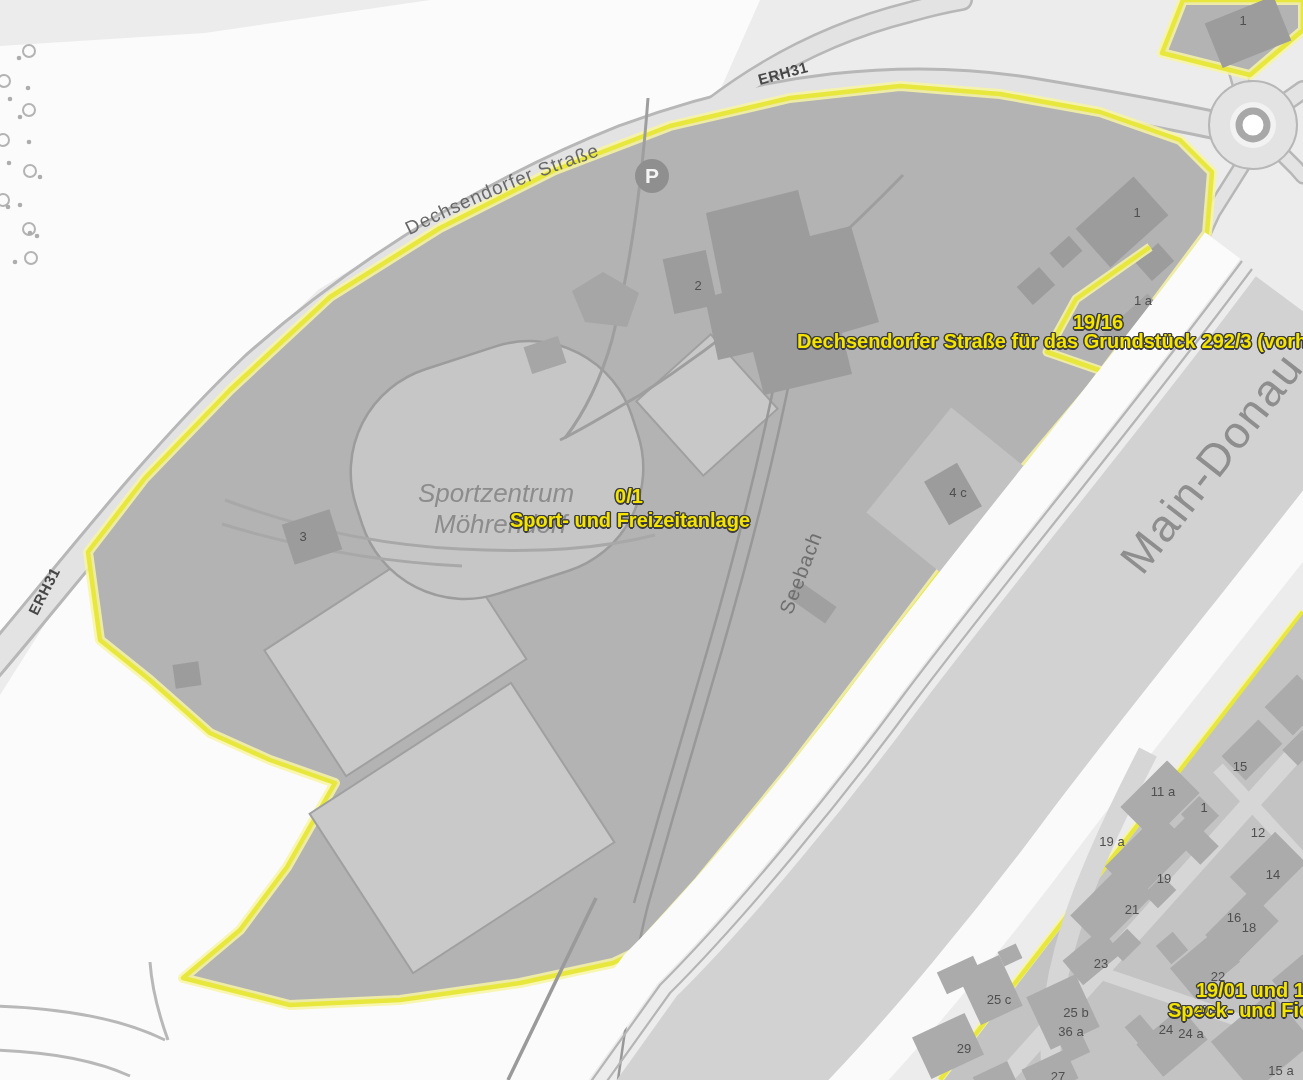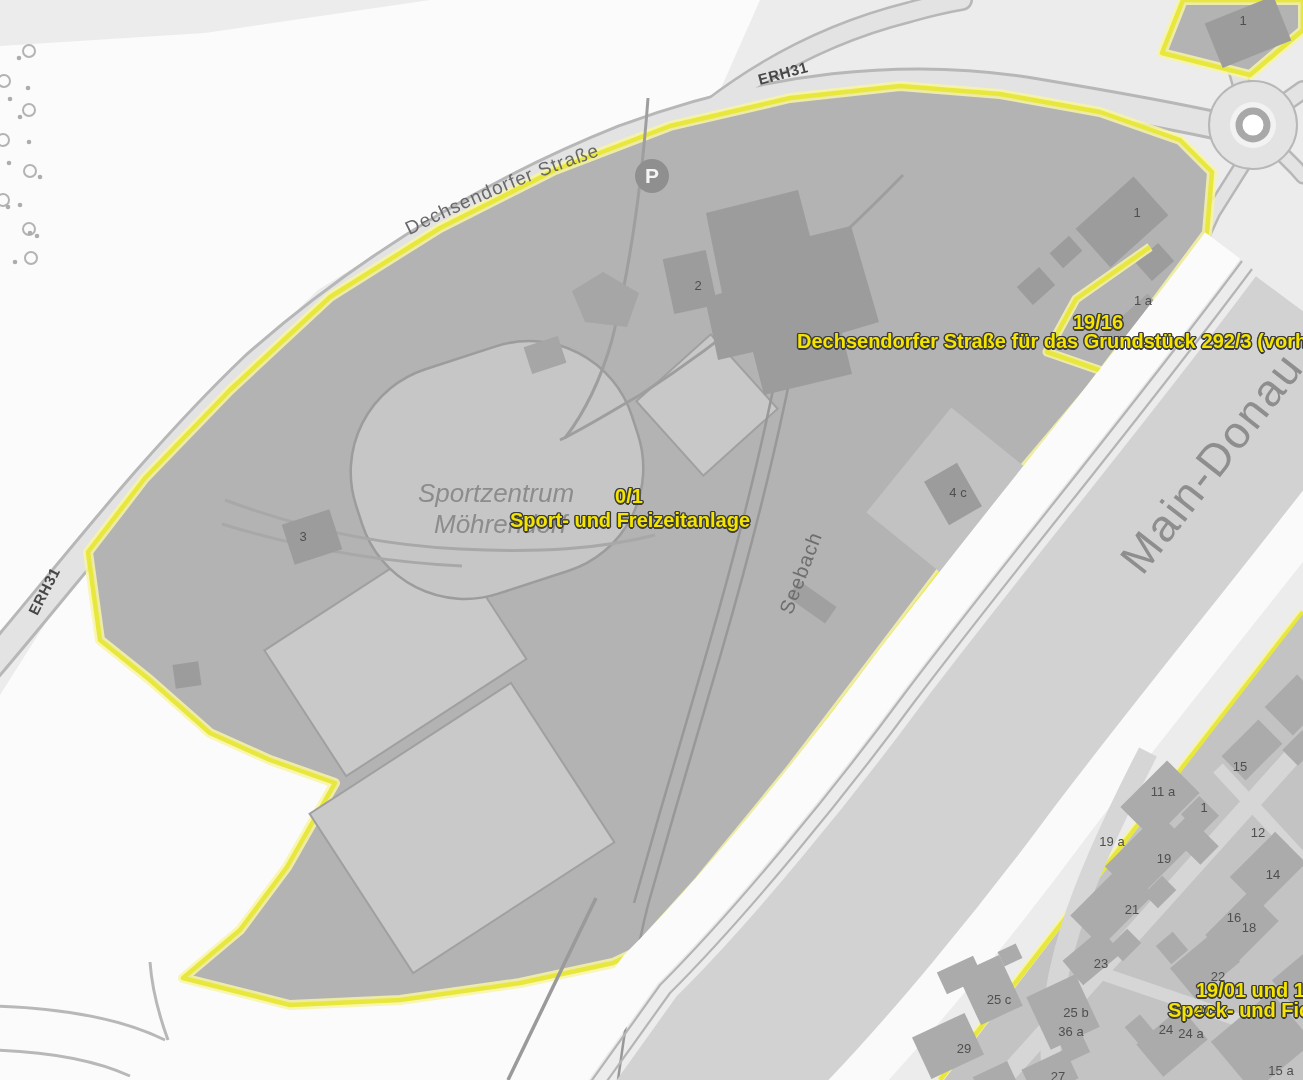--- a/index.html
+++ b/index.html
@@ -243,21 +243,21 @@
       <span class="hn" style="left: 1243px; top: 20px;">1</span>
       <span class="hn" style="left: 1137px; top: 212px;">1</span>
       <span class="hn" style="left: 1143px; top: 300px;">1 a</span>
       <span class="hn" style="left: 698px; top: 285px;">2</span>
       <span class="hn" style="left: 958px; top: 492px;">4 c</span>
       <span class="hn" style="left: 303px; top: 536px;">3</span>
       <span class="hn" style="left: 1240px; top: 766px;">15</span>
       <span class="hn" style="left: 1163px; top: 791px;">11 a</span>
       <span class="hn" style="left: 1204px; top: 807px;">1</span>
       <span class="hn" style="left: 1112px; top: 841px;">19 a</span>
-      <span class="hn" style="left: 1164px; top: 858px;">19</span>
+      <span class="hn" style="left: 1164px; top: 878px;">19</span>
       <span class="hn" style="left: 1132px; top: 909px;">21</span>
       <span class="hn" style="left: 1258px; top: 832px;">12</span>
       <span class="hn" style="left: 1273px; top: 874px;">14</span>
       <span class="hn" style="left: 1234px; top: 917px;">16</span>
       <span class="hn" style="left: 1249px; top: 927px;">18</span>
       <span class="hn" style="left: 1101px; top: 963px;">23</span>
       <span class="hn" style="left: 1201px; top: 969px; margin-top: 40px;">20</span>
       <span class="hn" style="left: 1218px; top: 976px;">22</span>
       <span class="hn" style="left: 999px; top: 999px;">25 c</span>
       <span class="hn" style="left: 1076px; top: 1012px;">25 b</span>

